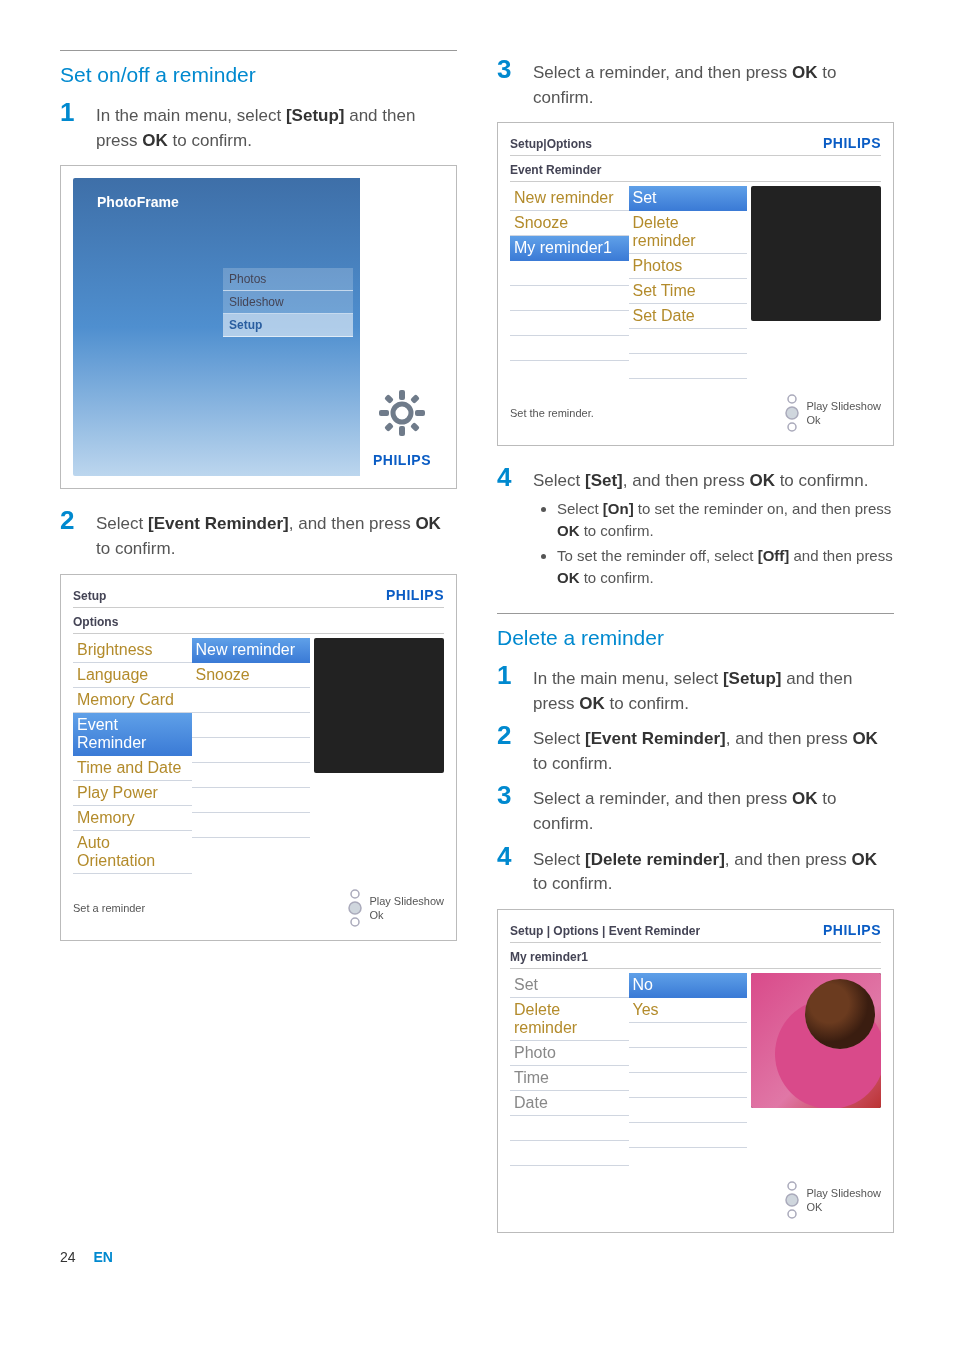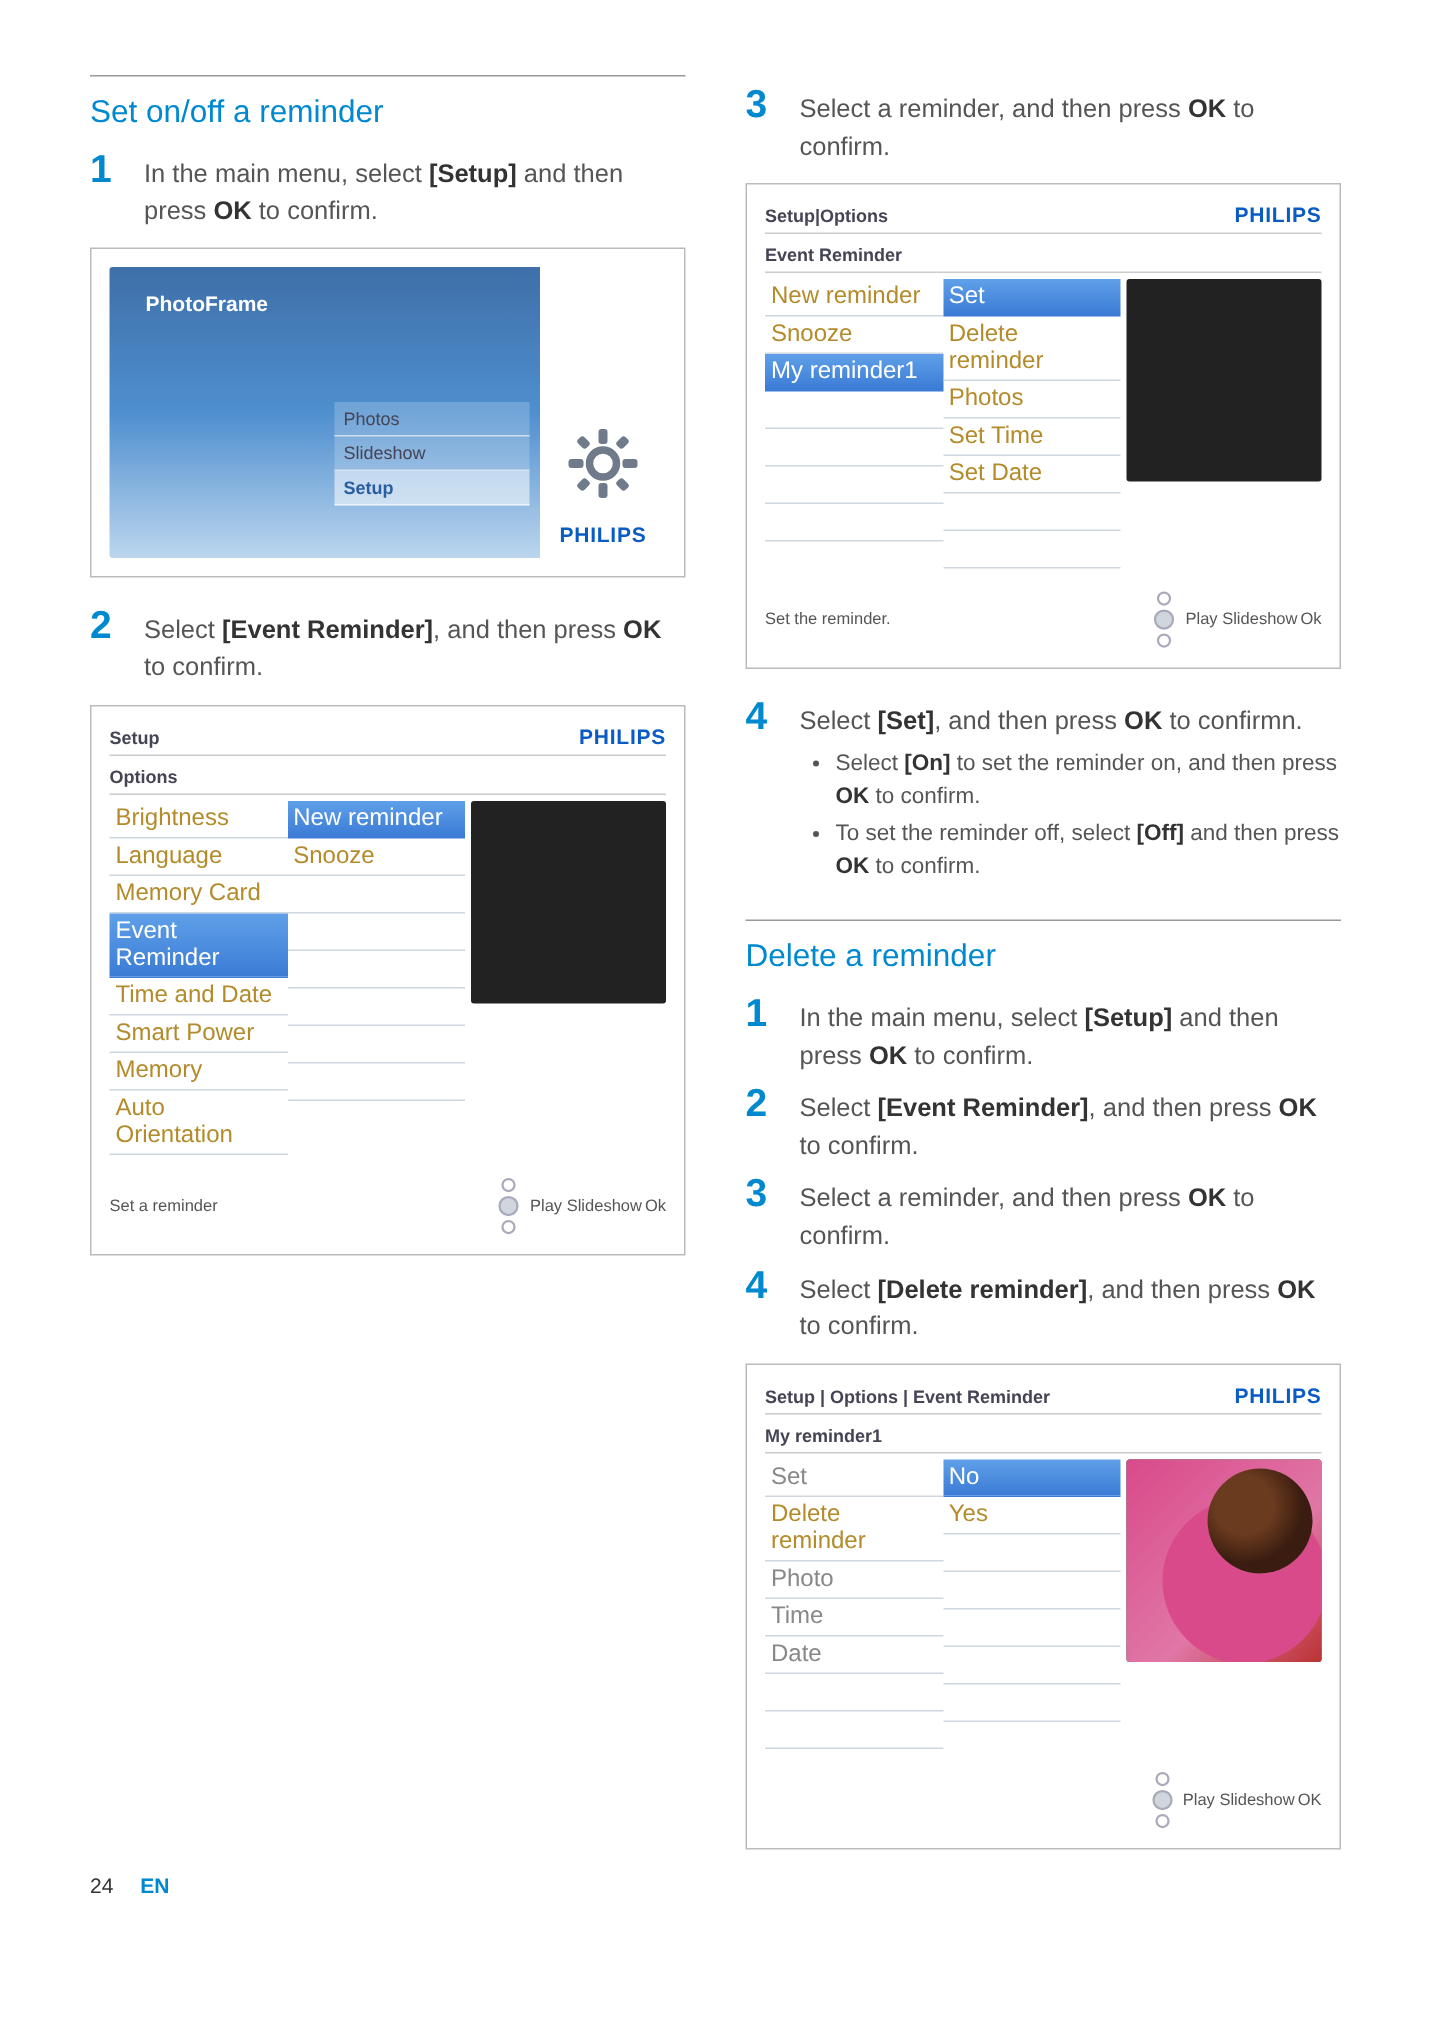--- a/index.html
+++ b/index.html
@@ -126,26 +126,26 @@
     padding-top: 14px;
     font-size: 11px;
     color: #555;
   }
   .footer-right {
     display: flex;
     align-items: center;
     gap: 6px;
   }
   .footer-right svg { flex-shrink:0; }
-  .footer-actions { display:flex; flex-direction:row; gap:2px; }
+  .footer-actions { display:flex; flex-direction:column; gap:2px; }
 
   
   .shot1-frame {
     background: linear-gradient(#3e6fa8 0%, #4f8fcf 50%, #bcd6ee 100%);
-    height: 194px;
+    height: 298px;
     position: relative;
     border-radius: 2px;
   }
   .shot1-title {
     color: #fff;
     font-weight: 700;
     font-size: 14px;
     padding: 16px 0 0 24px;
   }
   .shot1-menu {
@@ -255,21 +255,21 @@
       </div>
       <div class="shot-subheader">Options</div>
       <div class="shot-cols">
         <div class="menu-col">
           <ul class="menu-list">
             <li>Brightness</li>
             <li>Language</li>
             <li>Memory Card</li>
             <li class="sel">Event Reminder</li>
             <li>Time and Date</li>
-            <li>Smart Power</li>
+            <li>Play Power</li>
             <li>Memory</li>
             <li>Auto Orientation</li>
           </ul>
         </div>
         <div class="menu-col">
           <ul class="menu-list sub">
             <li class="sel">New reminder</li>
             <li>Snooze</li>
             <li>&nbsp;</li>
               <li>&nbsp;</li>

